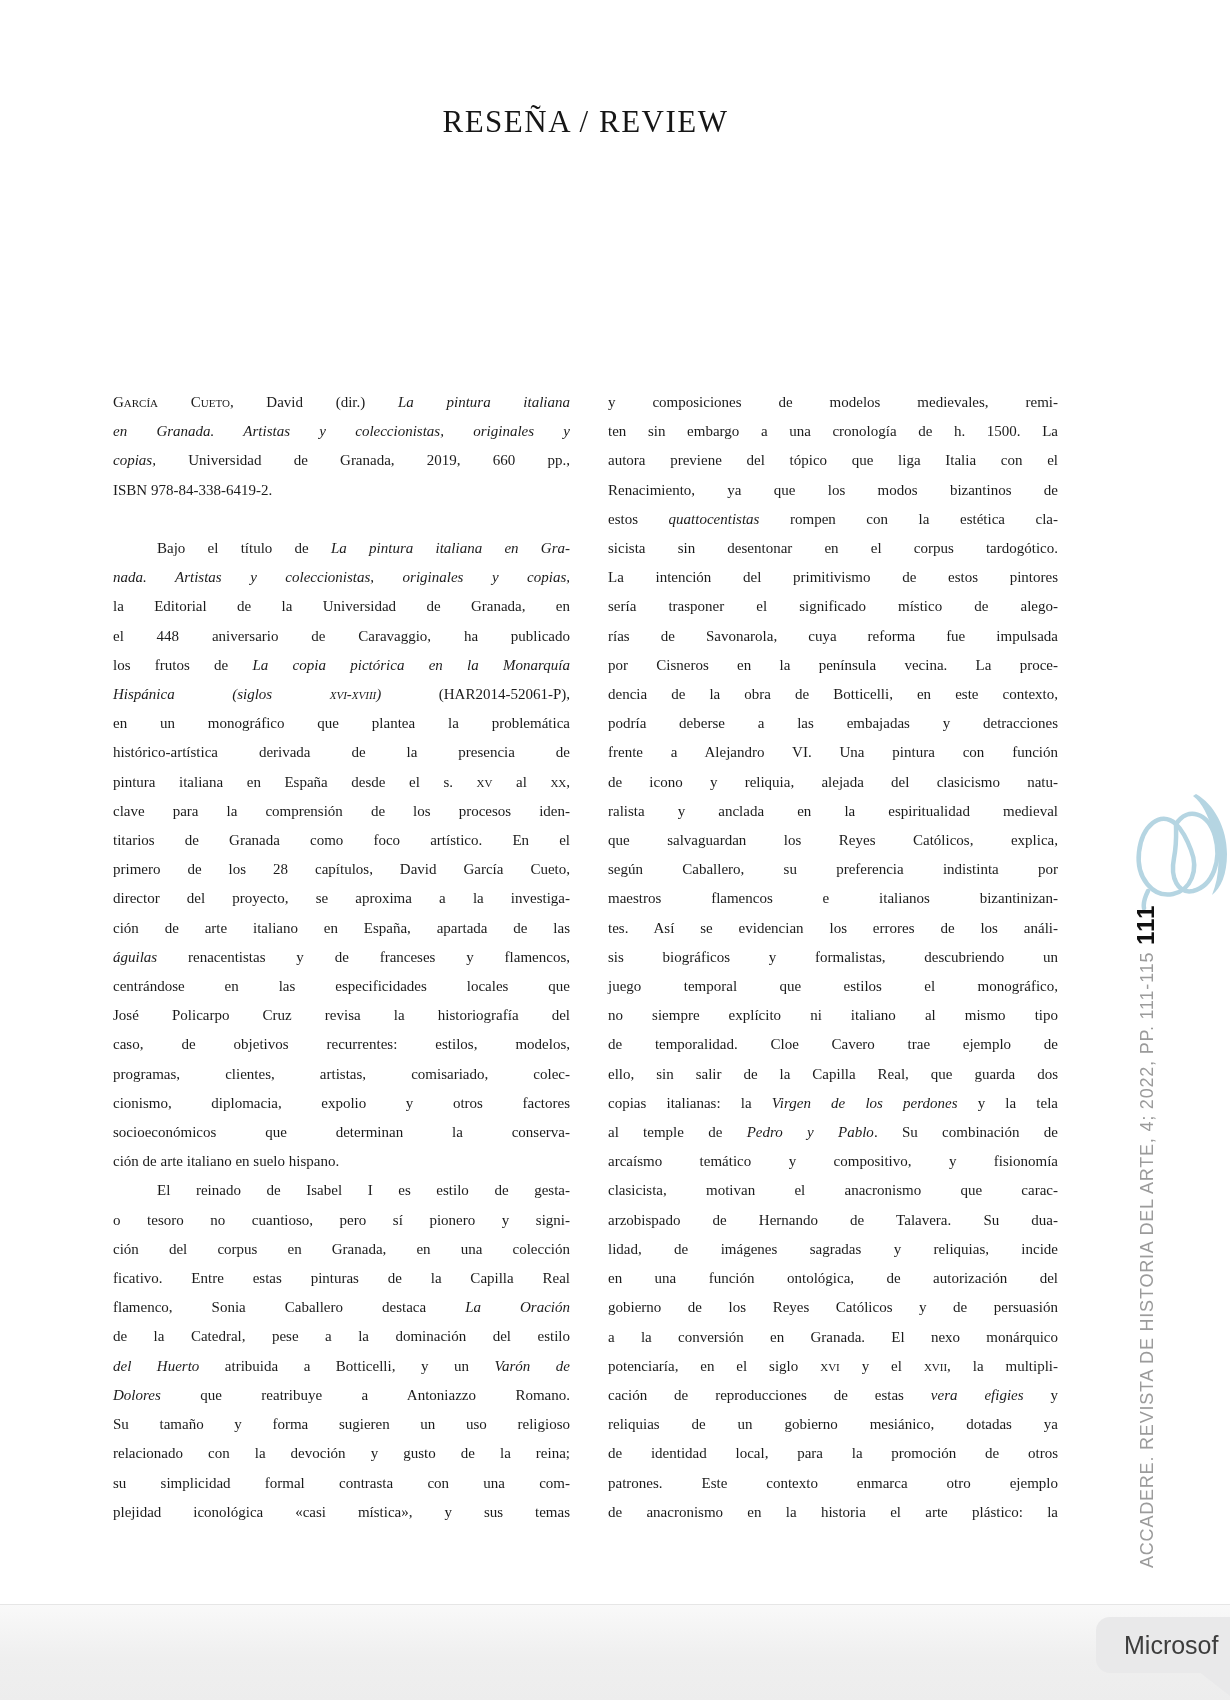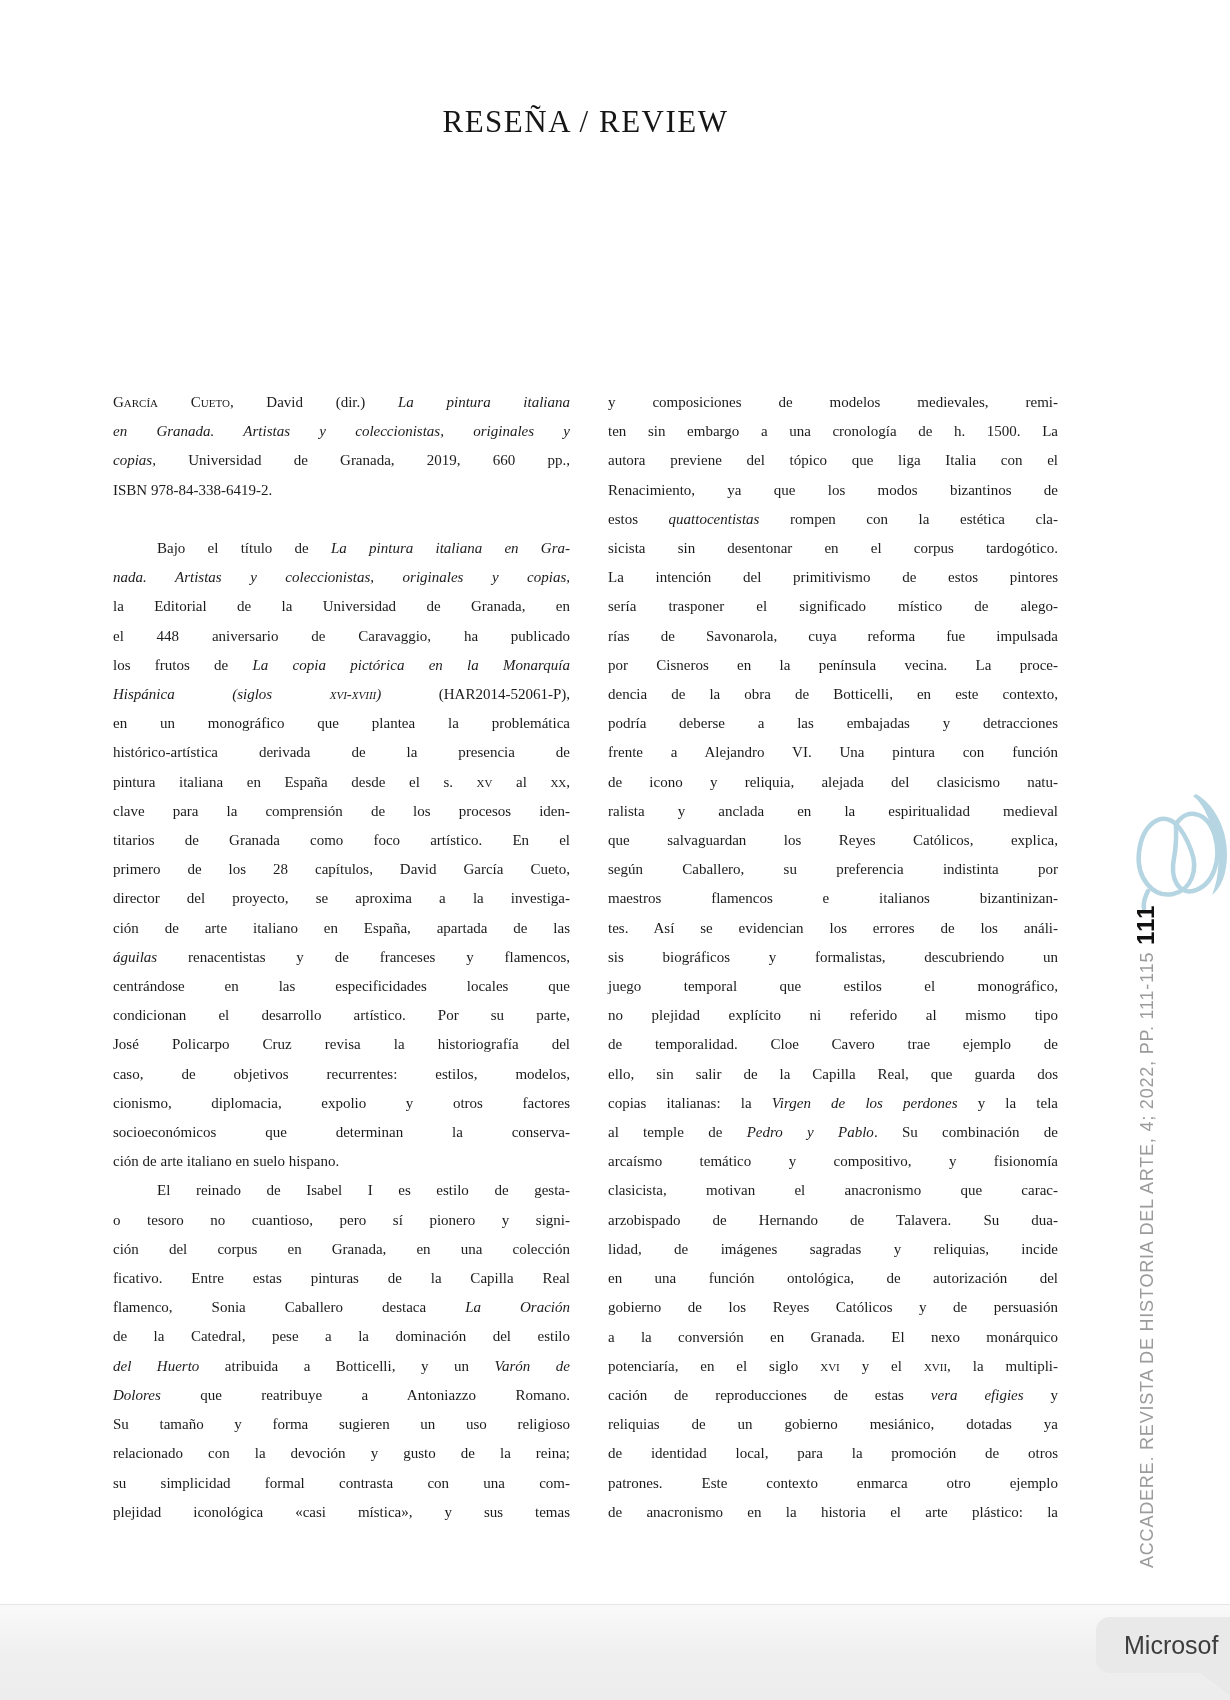--- a/index.html
+++ b/index.html
@@ -63,23 +63,23 @@
           <div class="line"><span>en un monográfico que plantea la problemática</span></div>
           <div class="line"><span>histórico-artística derivada de la presencia de</span></div>
           <div class="line"><span>pintura italiana en España desde el s. </span><span class="sc">xv</span><span> al </span><span class="sc">xx</span><span>,</span></div>
           <div class="line"><span>clave para la comprensión de los procesos iden-</span></div>
           <div class="line"><span>titarios de Granada como foco artístico. En el</span></div>
           <div class="line"><span>primero de los 28 capítulos, David García Cueto,</span></div>
           <div class="line"><span>director del proyecto, se aproxima a la investiga-</span></div>
           <div class="line"><span>ción de arte italiano en España, apartada de las</span></div>
           <div class="line"><span class="it">águilas</span><span> renacentistas y de franceses y flamencos,</span></div>
           <div class="line"><span>centrándose en las especificidades locales que</span></div>
-          <div class="line"><span>condicionan el desarrollo artístico. Por su parte,</span></div>
           <div class="line"><span>José Policarpo Cruz revisa la historiografía del</span></div>
           <div class="line"><span>caso, de objetivos recurrentes: estilos, modelos,</span></div>
+          <div class="line"><span>programas, clientes, artistas, comisariado, colec-</span></div>
           <div class="line"><span>cionismo, diplomacia, expolio y otros factores</span></div>
           <div class="line"><span>socioeconómicos que determinan la conserva-</span></div>
           <div class="line end"><span>ción de arte italiano en suelo hispano.</span></div>
         </div>
         <div class="para">
           <div class="line indent"><span>El reinado de Isabel I es estilo de gesta-</span></div>
           <div class="line"><span>o tesoro no cuantioso, pero sí pionero y signi-</span></div>
           <div class="line"><span>ción del corpus en Granada, en una colección</span></div>
           <div class="line"><span>ficativo. Entre estas pinturas de la Capilla Real</span></div>
           <div class="line"><span>flamenco, Sonia Caballero destaca </span><span class="it">La Oración</span></div>
@@ -108,21 +108,21 @@
           <div class="line"><span>podría deberse a las embajadas y detracciones</span></div>
           <div class="line"><span>frente a Alejandro VI. Una pintura con función</span></div>
           <div class="line"><span>de icono y reliquia, alejada del clasicismo natu-</span></div>
           <div class="line"><span>ralista y anclada en la espiritualidad medieval</span></div>
           <div class="line"><span>que salvaguardan los Reyes Católicos, explica,</span></div>
           <div class="line"><span>según Caballero, su preferencia indistinta por</span></div>
           <div class="line"><span>maestros flamencos e italianos bizantinizan-</span></div>
           <div class="line"><span>tes. Así se evidencian los errores de los análi-</span></div>
           <div class="line"><span>sis biográficos y formalistas, descubriendo un</span></div>
           <div class="line"><span>juego temporal que estilos el monográfico,</span></div>
-          <div class="line"><span>no plejidad explícito ni referido al mismo tipo</span></div>
+          <div class="line"><span>no siempre explícito ni italiano al mismo tipo</span></div>
           <div class="line"><span>de temporalidad. Cloe Cavero trae ejemplo de</span></div>
           <div class="line"><span>ello, sin salir de la Capilla Real, que guarda dos</span></div>
           <div class="line"><span>copias italianas: la </span><span class="it">Virgen de los perdones</span><span> y la tela</span></div>
           <div class="line"><span>al temple de </span><span class="it">Pedro y Pablo</span><span>. Su combinación de</span></div>
           <div class="line"><span>arcaísmo temático y compositivo, y fisionomía</span></div>
           <div class="line"><span>clasicista, motivan el anacronismo que carac-</span></div>
           <div class="line"><span>arzobispado de Hernando de Talavera. Su dua-</span></div>
           <div class="line"><span>lidad, de imágenes sagradas y reliquias, incide</span></div>
           <div class="line"><span>en una función ontológica, de autorización del</span></div>
           <div class="line"><span>gobierno de los Reyes Católicos y de persuasión</span></div>

